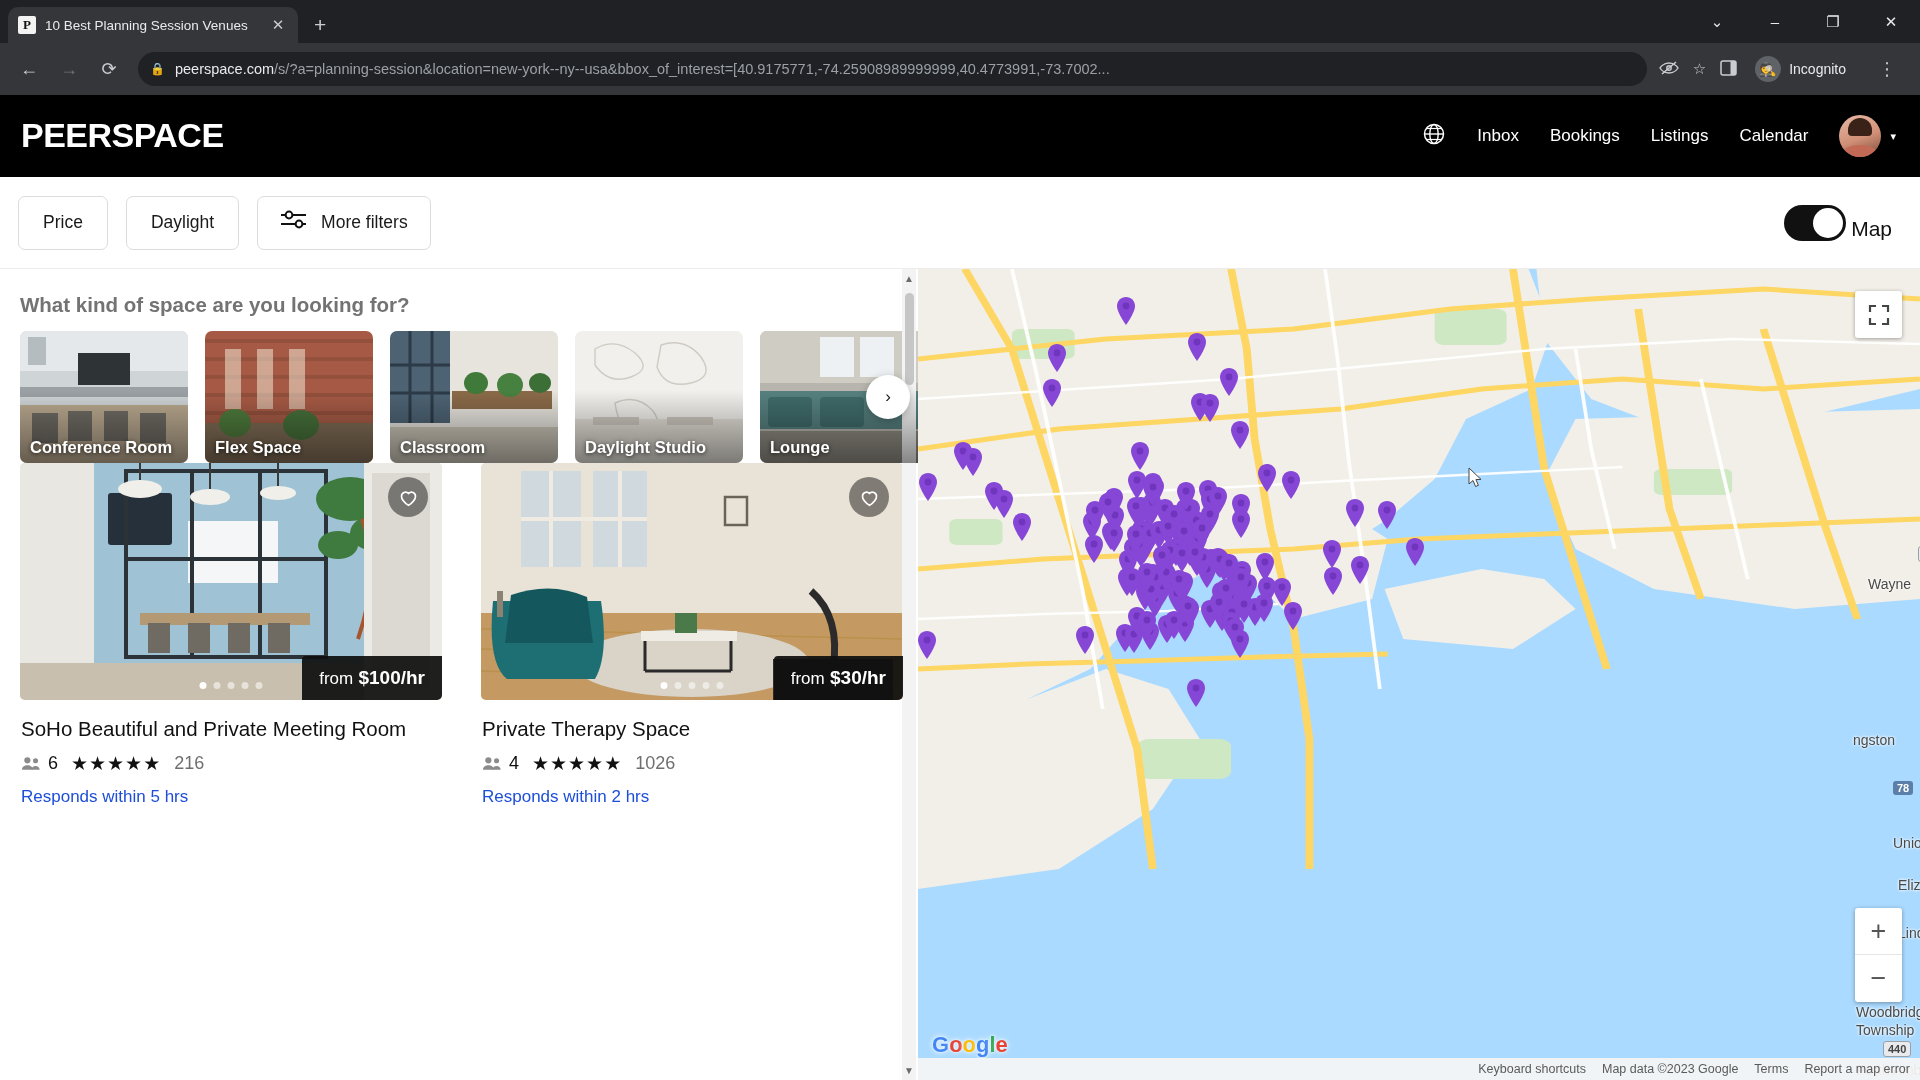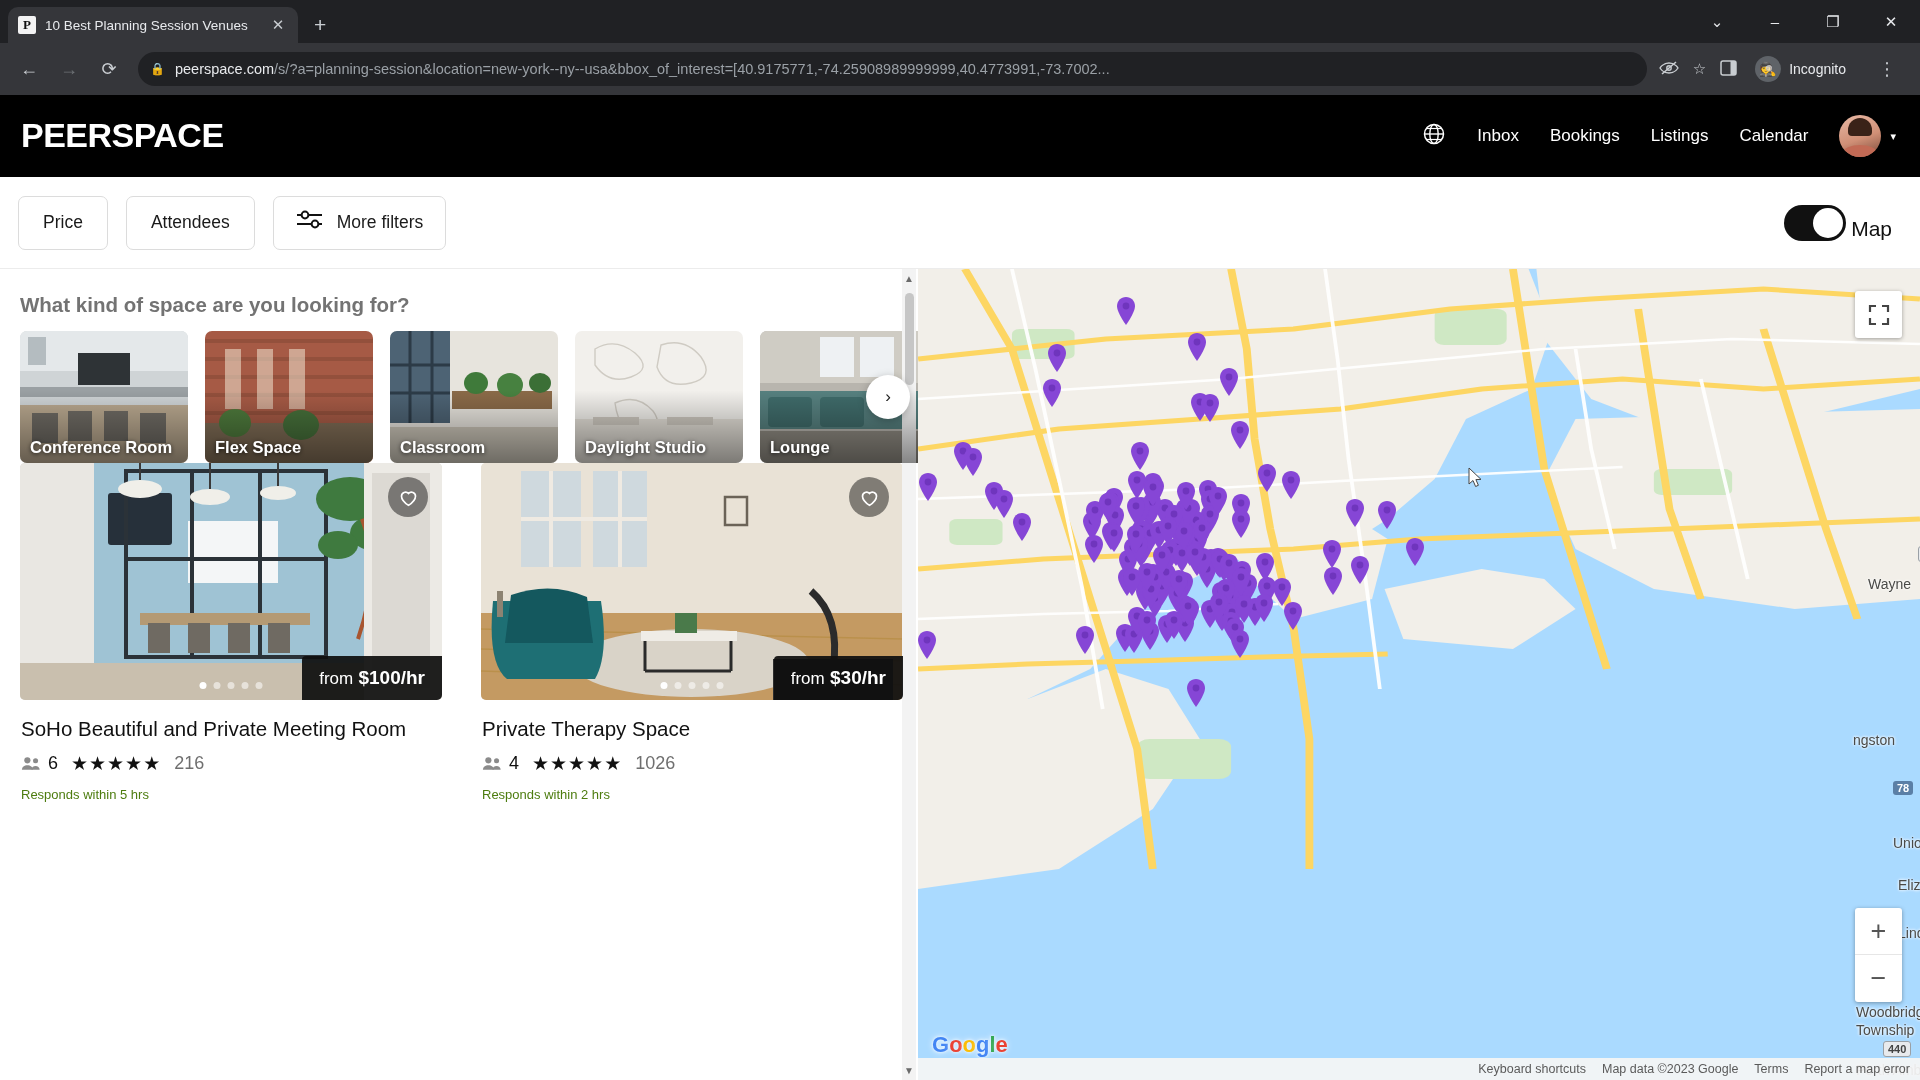--- a/index.html
+++ b/index.html
@@ -108,21 +108,21 @@
   .price-pill span.from { font-weight: normal; font-size: 17px; }
   .dots { position: absolute; left: 50%; transform: translateX(-50%); bottom: 11px; display: flex; gap: 7px; z-index: 5; }
   .dots i { width: 7px; height: 7px; border-radius: 50%; background: rgba(255,255,255,.55); display:block; }
   .dots i.on { background: #fff; }
   .card-title { font-size: 20.5px; color: #111; margin: 17px 0 11px 1px; }
   .card-meta { display: flex; align-items: center; gap: 13px; margin-left: 1px; }
   .cap { display: flex; align-items: center; gap: 7px; font-size: 18px; color: #111; }
   .cap svg { width: 20px; height: 15px; }
   .stars { letter-spacing: 1px; font-size: 19px; color: #111; }
   .revs { font-size: 18px; color: #6f6f6f; }
-  .card-sub { font-size: 13px; color: #4d7c0f; margin: 12px 0 0 1px; }
+  .card-sub { font-size: 17px; color: #1d4ed8; margin: 12px 0 0 1px; }
 
   .scrollbar { position: absolute; right: 2px; top: 0; width: 14px; height: 100%; background: #f3f3f3; }
   .scrollbar .thumb { position: absolute; top: 24px; left: 3px; width: 9px; height: 92px; background: #c6c6c6; border-radius: 5px; }
   .scroll-arrow { position: absolute; left: 2px; font-size: 10px; color: #6b6b6b; }
 
   
   .map { flex: 1; position: relative; background: #aadaff; overflow: hidden; }
   .map svg.base { position: absolute; inset: 0; }
   .map-fullscreen { position: absolute; right: 18px; top: 22px; width: 47px; height: 47px; background: #fff;
                     border-radius: 3px; box-shadow: 0 1px 4px rgba(0,0,0,.35); display: flex; align-items: center;
@@ -222,21 +222,21 @@
         <a>Calendar</a>
         <span class="avatar-wrap">
           <span class="avatar"></span>
           <span class="chev">▾</span>
         </span>
       </div>
     </div>
 
     <div class="filter-bar">
       <div class="fbtn">Price</div>
-      <div class="fbtn">Attendees</div>
+      <div class="fbtn">Daylight</div>
       <div class="fbtn icon-btn">
         <span>
           <svg width="28" height="20" viewBox="0 0 28 20">
             <line x1="1" y1="5" x2="26" y2="5" stroke="#111" stroke-width="2"></line>
             <line x1="1" y1="14" x2="26" y2="14" stroke="#111" stroke-width="2"></line>
             <circle cx="9" cy="5" r="3.4" fill="#fff" stroke="#111" stroke-width="2"></circle>
             <circle cx="19" cy="14" r="3.4" fill="#fff" stroke="#111" stroke-width="2"></circle>
           </svg>
         </span>
         <span>More filters</span>

